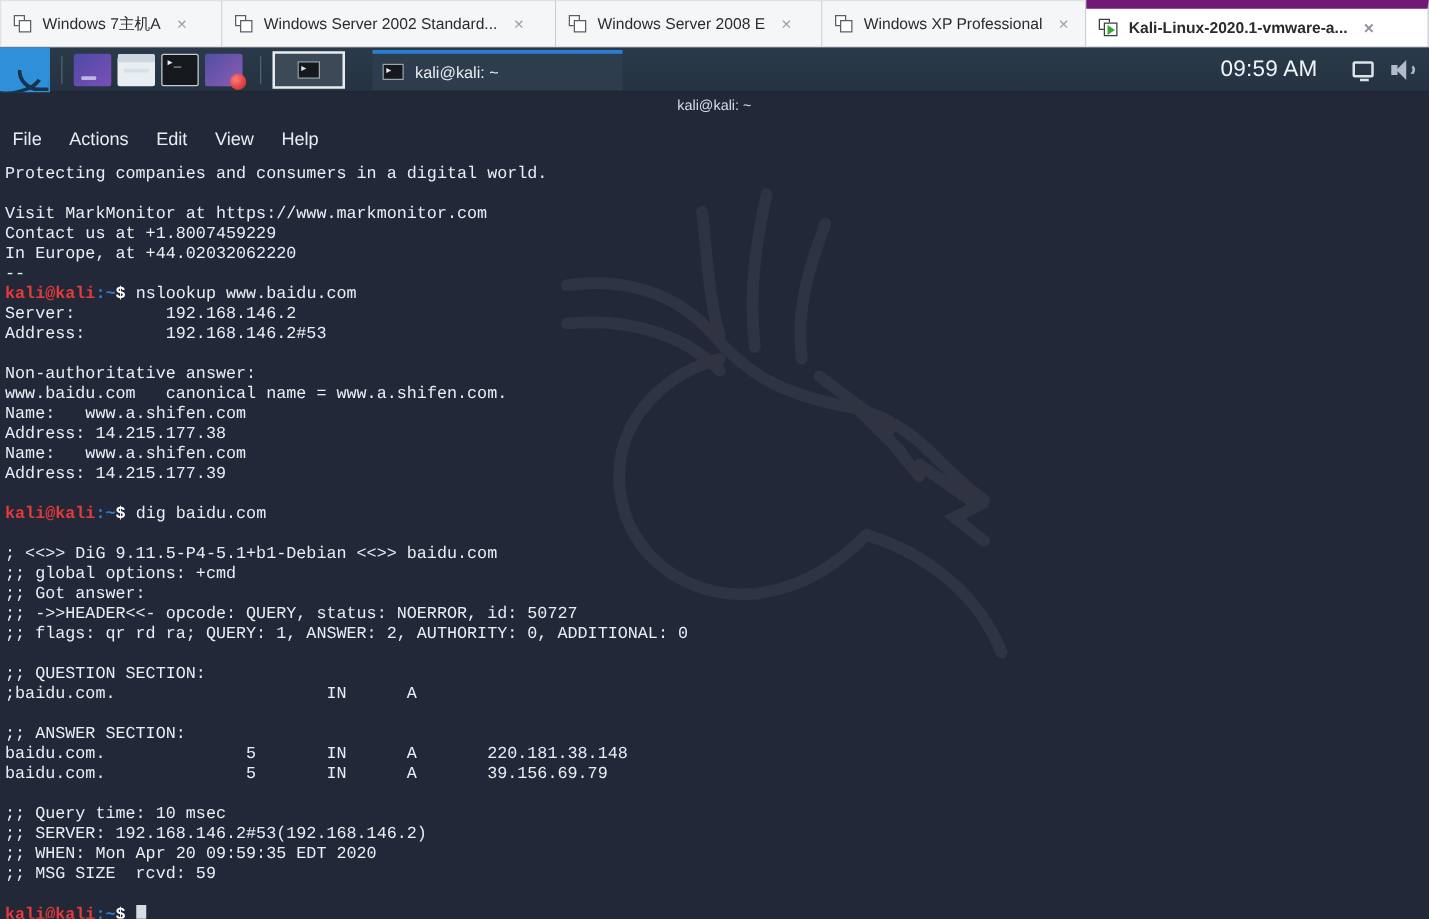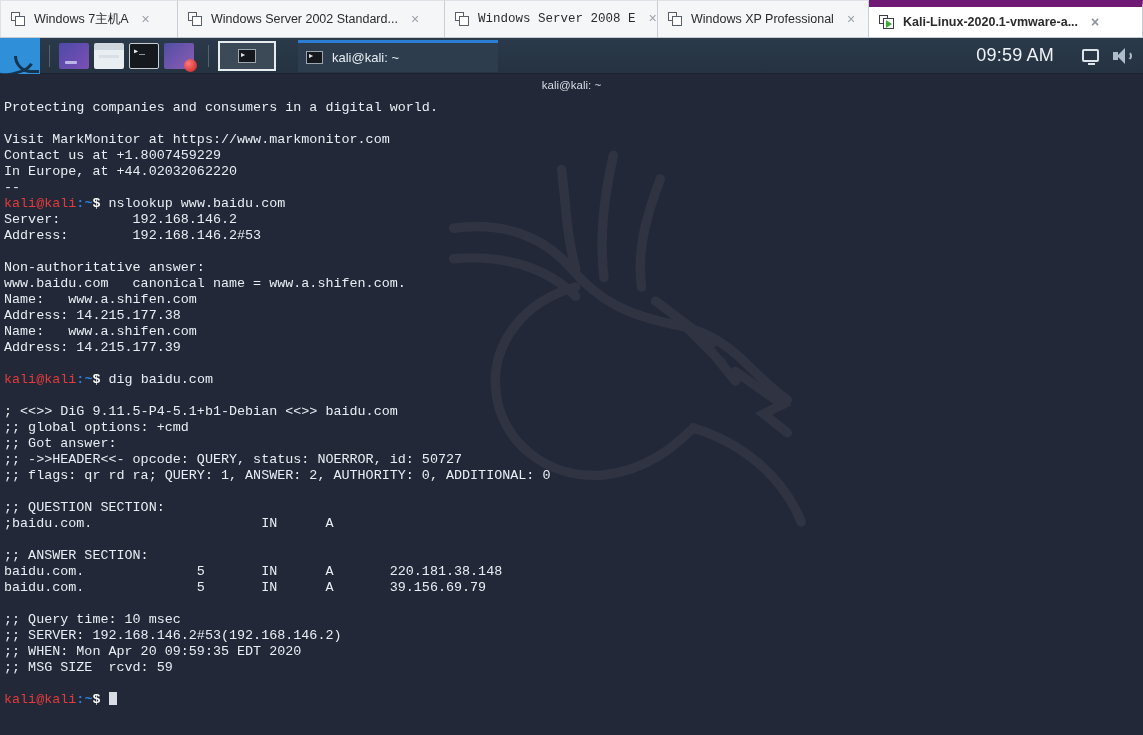--- a/index.html
+++ b/index.html
@@ -52,21 +52,21 @@
   
   .kaliicon{ position:relative; width:16px; height:14px; flex:none; }
   .kaliicon i.b{ position:absolute; left:0; top:0; width:9px; height:9px; border:1.6px solid #3a3f46; background:#fff; }
   .kaliicon i.f{ position:absolute; left:4px; top:3px; width:11px; height:11px; border:1.6px solid #3a3f46; background:#fff; }
   .kaliicon i.play{
     position:absolute; left:7px; top:5px; width:0; height:0;
     border-left:6px solid #39a935; border-top:4px solid transparent; border-bottom:4px solid transparent;
   }
   .tabwidths-0{ width:178px; }
   .tabwidths-1{ width:267px; }
-  .tabwidths-2{ width:213px;font-family:Liberation Mono, monospace; }
+  .tabwidths-2{ width:213px; }
   .tabwidths-3{ width:211px; }
   .tabwidths-4{ width:274px; }
 
   
   #panel{
     position:absolute; left:0; top:38px; width:1143px; height:36px;
     background:linear-gradient(#2b3a4a,#243241);
     display:flex; align-items:center;
     border-bottom:1px solid #1b2430;
   }
@@ -172,21 +172,21 @@
   #console{
     position:relative; z-index:2;
     padding:4px 0 0 4px;
     font-family:"Liberation Mono", monospace;
     font-size:13.4px;
     line-height:16px;
     color:#e9eef4;
     white-space:pre;
   }
   #console .ln{ height:16px; }
-  .pr-user{ color:#e33a3a; font-weight:normal; }
+  .pr-user{ color:#e33a3a; font-weight:bold; }
   .pr-colon{ color:#2f7fd6; font-weight:bold; }
   .pr-path{ color:#2f7fd6; font-weight:bold; }
   .pr-dollar{ color:#ffffff; font-weight:bold; }
   .cursor{
     display:inline-block; width:8px; height:13px; background:#d8dde4;
     vertical-align:-2px;
   }
 </style>
 </head>
 <body>
@@ -272,14 +272,21 @@
       <path d="M112,140 C132,146 150,160 158,180"></path>
       <path d="M96,86 L120,104 M104,92 L124,112 M112,98 L130,120"></path>
       <path d="M130,116 L150,130 L142,134 L152,142"></path>
       <path d="M56,30 C58,46 58,58 62,72"></path>
       <path d="M78,24 C74,42 72,58 74,76"></path>
       <path d="M98,34 C92,50 88,64 90,80"></path>
     </g>
   </svg>
 
   <div id="titlerow">kali@kali: ~</div>
+  <div id="menubar">
+      <span class="mi">File</span>
+      <span class="mi">Actions</span>
+      <span class="mi">Edit</span>
+      <span class="mi">View</span>
+      <span class="mi">Help</span>
+    </div>
   <div id="console"><div class="ln">Protecting companies and consumers in a digital world.</div><div class="ln"></div><div class="ln">Visit MarkMonitor at https://www.markmonitor.com</div><div class="ln">Contact us at +1.8007459229</div><div class="ln">In Europe, at +44.02032062220</div><div class="ln">--</div><div class="ln"><span class="pr-user">kali@kali</span><span class="pr-colon">:</span><span class="pr-path">~</span><span class="pr-dollar">$</span><span> nslookup www.baidu.com</span></div><div class="ln">Server:		192.168.146.2</div><div class="ln">Address:	192.168.146.2#53</div><div class="ln"></div><div class="ln">Non-authoritative answer:</div><div class="ln">www.baidu.com	canonical name = www.a.shifen.com.</div><div class="ln">Name:	www.a.shifen.com</div><div class="ln">Address: 14.215.177.38</div><div class="ln">Name:	www.a.shifen.com</div><div class="ln">Address: 14.215.177.39</div><div class="ln"></div><div class="ln"><span class="pr-user">kali@kali</span><span class="pr-colon">:</span><span class="pr-path">~</span><span class="pr-dollar">$</span><span> dig baidu.com</span></div><div class="ln"></div><div class="ln">; &lt;&lt;&gt;&gt; DiG 9.11.5-P4-5.1+b1-Debian &lt;&lt;&gt;&gt; baidu.com</div><div class="ln">;; global options: +cmd</div><div class="ln">;; Got answer:</div><div class="ln">;; -&gt;&gt;HEADER&lt;&lt;- opcode: QUERY, status: NOERROR, id: 50727</div><div class="ln">;; flags: qr rd ra; QUERY: 1, ANSWER: 2, AUTHORITY: 0, ADDITIONAL: 0</div><div class="ln"></div><div class="ln">;; QUESTION SECTION:</div><div class="ln">;baidu.com.			IN	A</div><div class="ln"></div><div class="ln">;; ANSWER SECTION:</div><div class="ln">baidu.com.		5	IN	A	220.181.38.148</div><div class="ln">baidu.com.		5	IN	A	39.156.69.79</div><div class="ln"></div><div class="ln">;; Query time: 10 msec</div><div class="ln">;; SERVER: 192.168.146.2#53(192.168.146.2)</div><div class="ln">;; WHEN: Mon Apr 20 09:59:35 EDT 2020</div><div class="ln">;; MSG SIZE  rcvd: 59</div><div class="ln"></div><div class="ln"><span class="pr-user">kali@kali</span><span class="pr-colon">:</span><span class="pr-path">~</span><span class="pr-dollar">$</span><span> </span><span class="cursor"></span></div></div>
 </div>
 
 </body></html>

